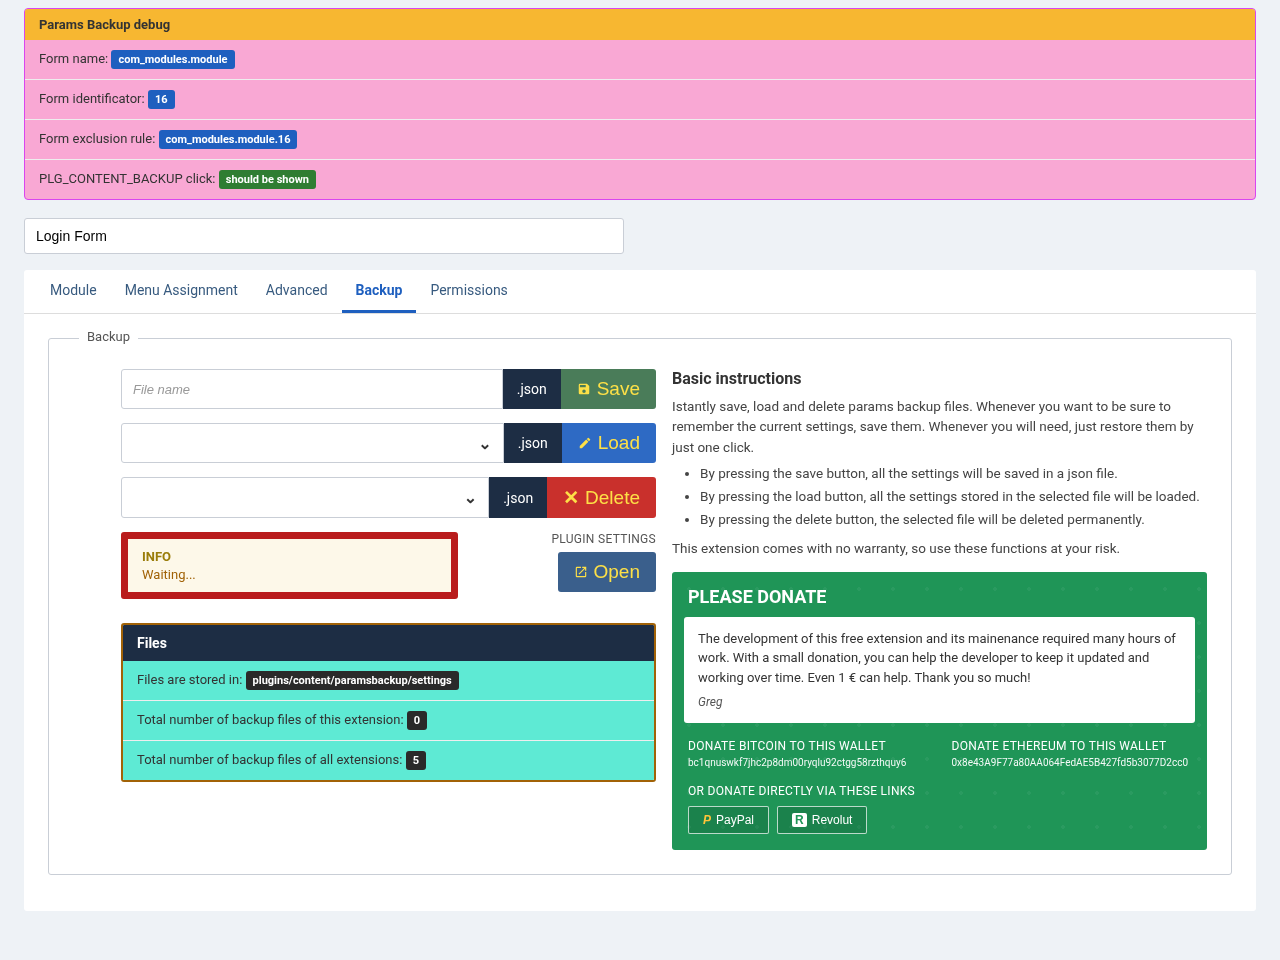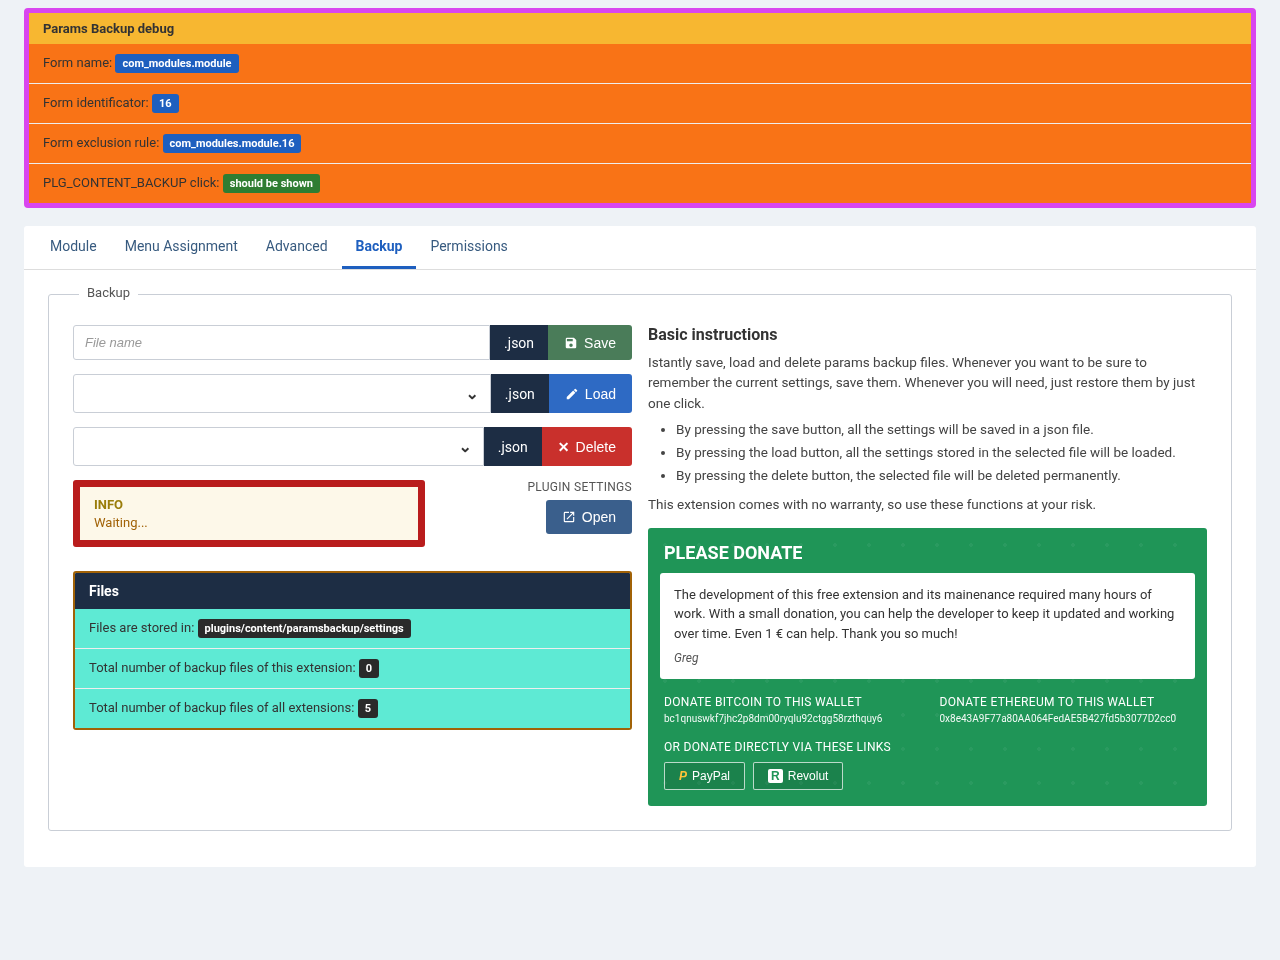--- a/index.html
+++ b/index.html
@@ -1,19 +1,19 @@
 <!DOCTYPE html>
 <html><head>
 <meta charset="utf-8">
 <style>
 * { box-sizing: border-box; margin: 0; padding: 0; }
 body { font-family: -apple-system, BlinkMacSystemFont, "Segoe UI", Roboto, Arial, sans-serif; background: #eef2f6; font-size: 14px; color: #333; padding: 8px 0; }
 .container { max-width: 1280px; margin: 0 auto; padding: 0 24px; }
 
-.debug-panel { background: #f97316; border-radius: 4px; overflow: hidden; margin-bottom: 18px; border: 5px solid #d946ef; }
+.debug-panel { background: #f9a8d4; border-radius: 4px; overflow: hidden; margin-bottom: 18px; border: 1px solid #d946ef; }
 .debug-header { background: #f7b731; padding: 8px 14px; font-weight: bold; color: #333; font-size: 13px; }
 .debug-row { padding: 10px 14px; border-bottom: 1px solid #eee; font-size: 13px; }
 .debug-row:last-child { border-bottom: none; }
 
 .badge { display: inline-block; padding: 3px 7px; border-radius: 3px; font-size: 11px; font-weight: bold; color: #fff; vertical-align: middle; }
 .badge-blue { background: #1e5fbf; }
 .badge-green { background: #2f7d32; }
 .badge-dark { background: #2a2a2a; }
 
 .title-section { margin-bottom: 16px; }
@@ -23,29 +23,29 @@
 
 .tabs-container { background: #fff; border-radius: 3px; }
 .tabs { display: flex; border-bottom: 1px solid #ddd; padding: 0 12px; }
 .tab { padding: 12px 14px; color: #375a7f; font-size: 14px; cursor: pointer; border-bottom: 3px solid transparent; }
 .tab.active { color: #1e5fbf; font-weight: bold; border-bottom-color: #1e5fbf; }
 
 .tab-content { padding: 24px 24px 36px 24px; }
 .fieldset { border: 1px solid #c9ced6; border-radius: 3px; padding: 30px 24px 24px 24px; position: relative; }
 .legend { position: absolute; top: -10px; left: 30px; background: #fff; padding: 0 8px; font-size: 13px; color: #555; }
 
-.two-col { display: flex; gap: 16px; }
+.two-col { display: flex; gap: 16px; margin-left: 48px; }
 .left-col { flex: 1; min-width: 0; }
 .right-col { flex: 1; min-width: 0; }
 
 .input-group { display: flex; margin-bottom: 14px; }
 .input-group input, .input-group .select-box { flex: 1; padding: 9px 11px; border: 1px solid #c9ced6; border-radius: 3px 0 0 3px; font-size: 13px; background: #fff; }
 .input-group input::placeholder { color: #999; font-style: italic; }
 .ext-label { background: #1d2d44; color: #fff; padding: 9px 14px; font-size: 14px; display: flex; align-items: center; }
-.btn { padding: 9px 16px; font-size: 14px; border: none; cursor: pointer; display: inline-flex; align-items: center; gap: 6px; color: #ffffff; }
+.btn { padding: 9px 16px; font-size: 19px; border: none; cursor: pointer; display: inline-flex; align-items: center; gap: 6px; color: #fde047; }
 .btn-save { background: #4a7c59; border-radius: 0 3px 3px 0; }
 .btn-load { background: #2e6ac4; border-radius: 0 3px 3px 0; }
 .btn-delete { background: #c9302c; border-radius: 0 3px 3px 0; }
 .btn-open { background: #3a5f8c; border-radius: 3px; }
 
 .select-box { display: flex; justify-content: flex-end; align-items: center; cursor: pointer; }
 .select-box .chev { font-size: 16px; font-weight: bold; }
 
 .info-settings-row { display: flex; justify-content: space-between; align-items: flex-start; margin-bottom: 16px; gap: 16px; }
 .info-box { border: 7px solid #b91c1c; background: #fdf8e9; padding: 10px 14px; border-radius: 3px; flex: 0 0 63%; }
@@ -101,20 +101,21 @@
       <span>Form exclusion rule:</span>
       <span class="badge badge-blue">com_modules.module.16</span>
     </div>
     <div class="debug-row">
       <span>PLG_CONTENT_BACKUP click:</span>
       <span class="badge badge-green">should be shown</span>
     </div>
   </div>
 
   <div class="title-section">
+    <input class="title-input" type="text" value="Login Form" style="">
   </div>
 
   <div class="tabs-container">
     <div class="tabs">
       <div class="tab">Module</div>
       <div class="tab">Menu Assignment</div>
       <div class="tab">Advanced</div>
       <div class="tab active">Backup</div>
       <div class="tab">Permissions</div>
     </div>

